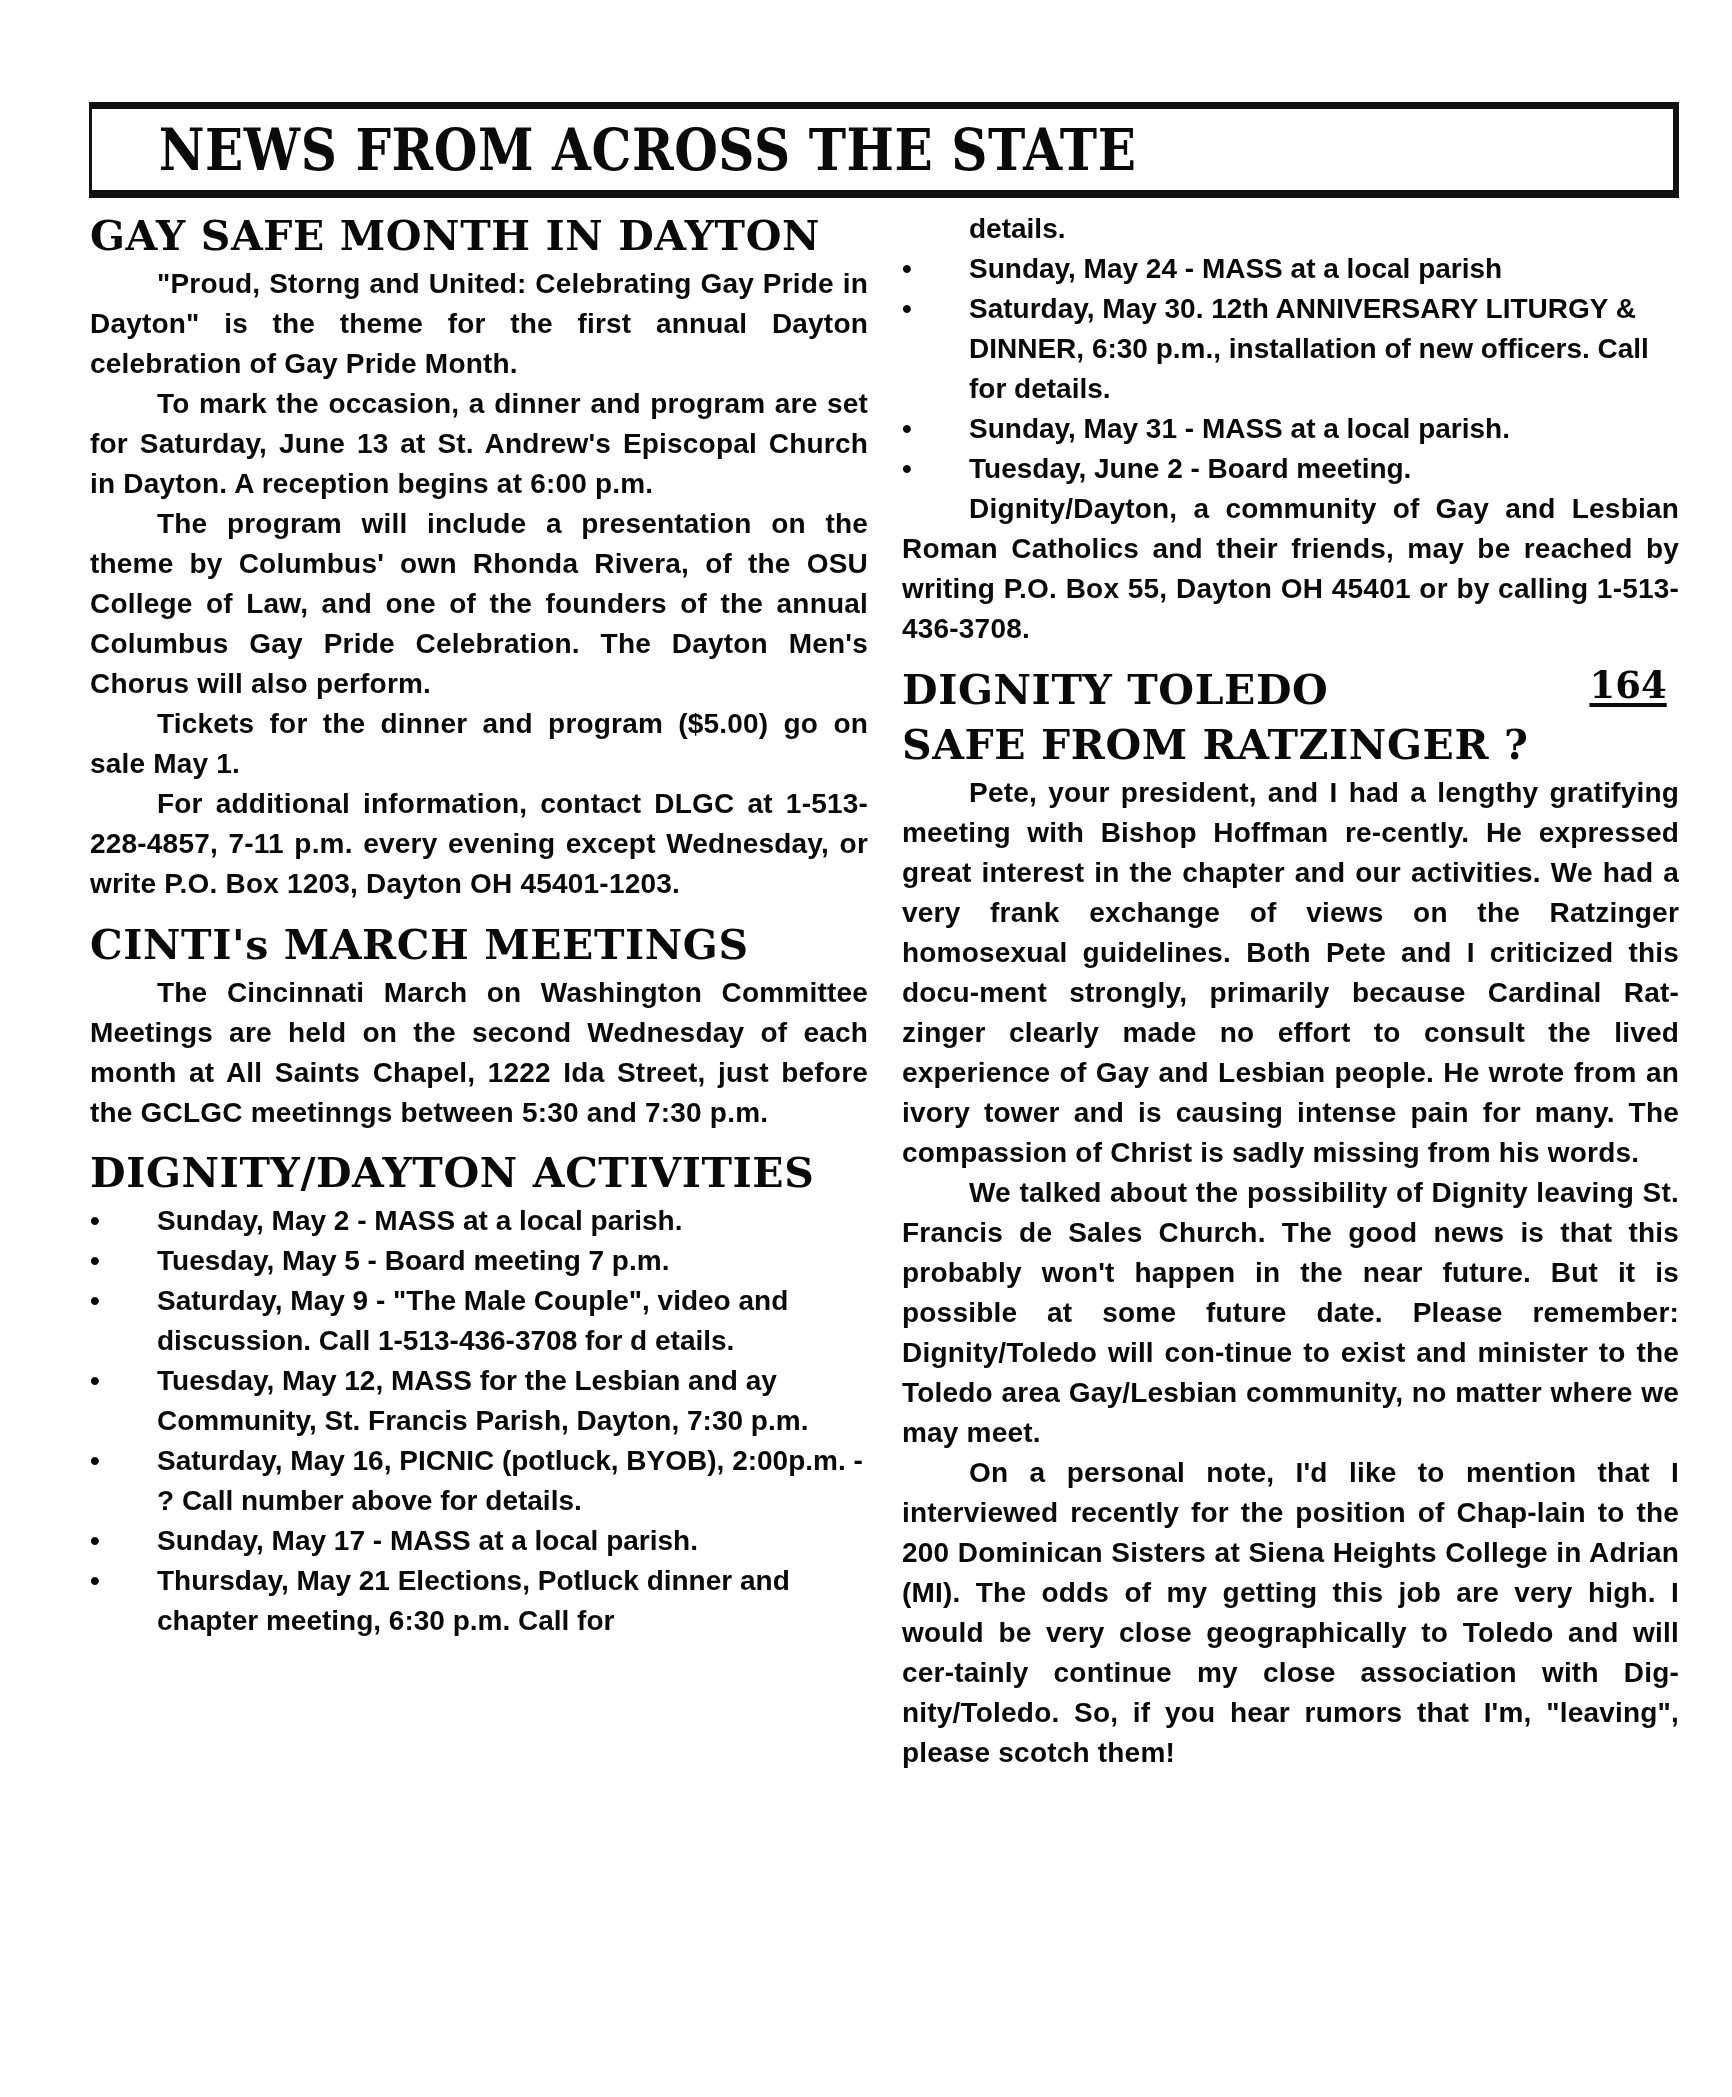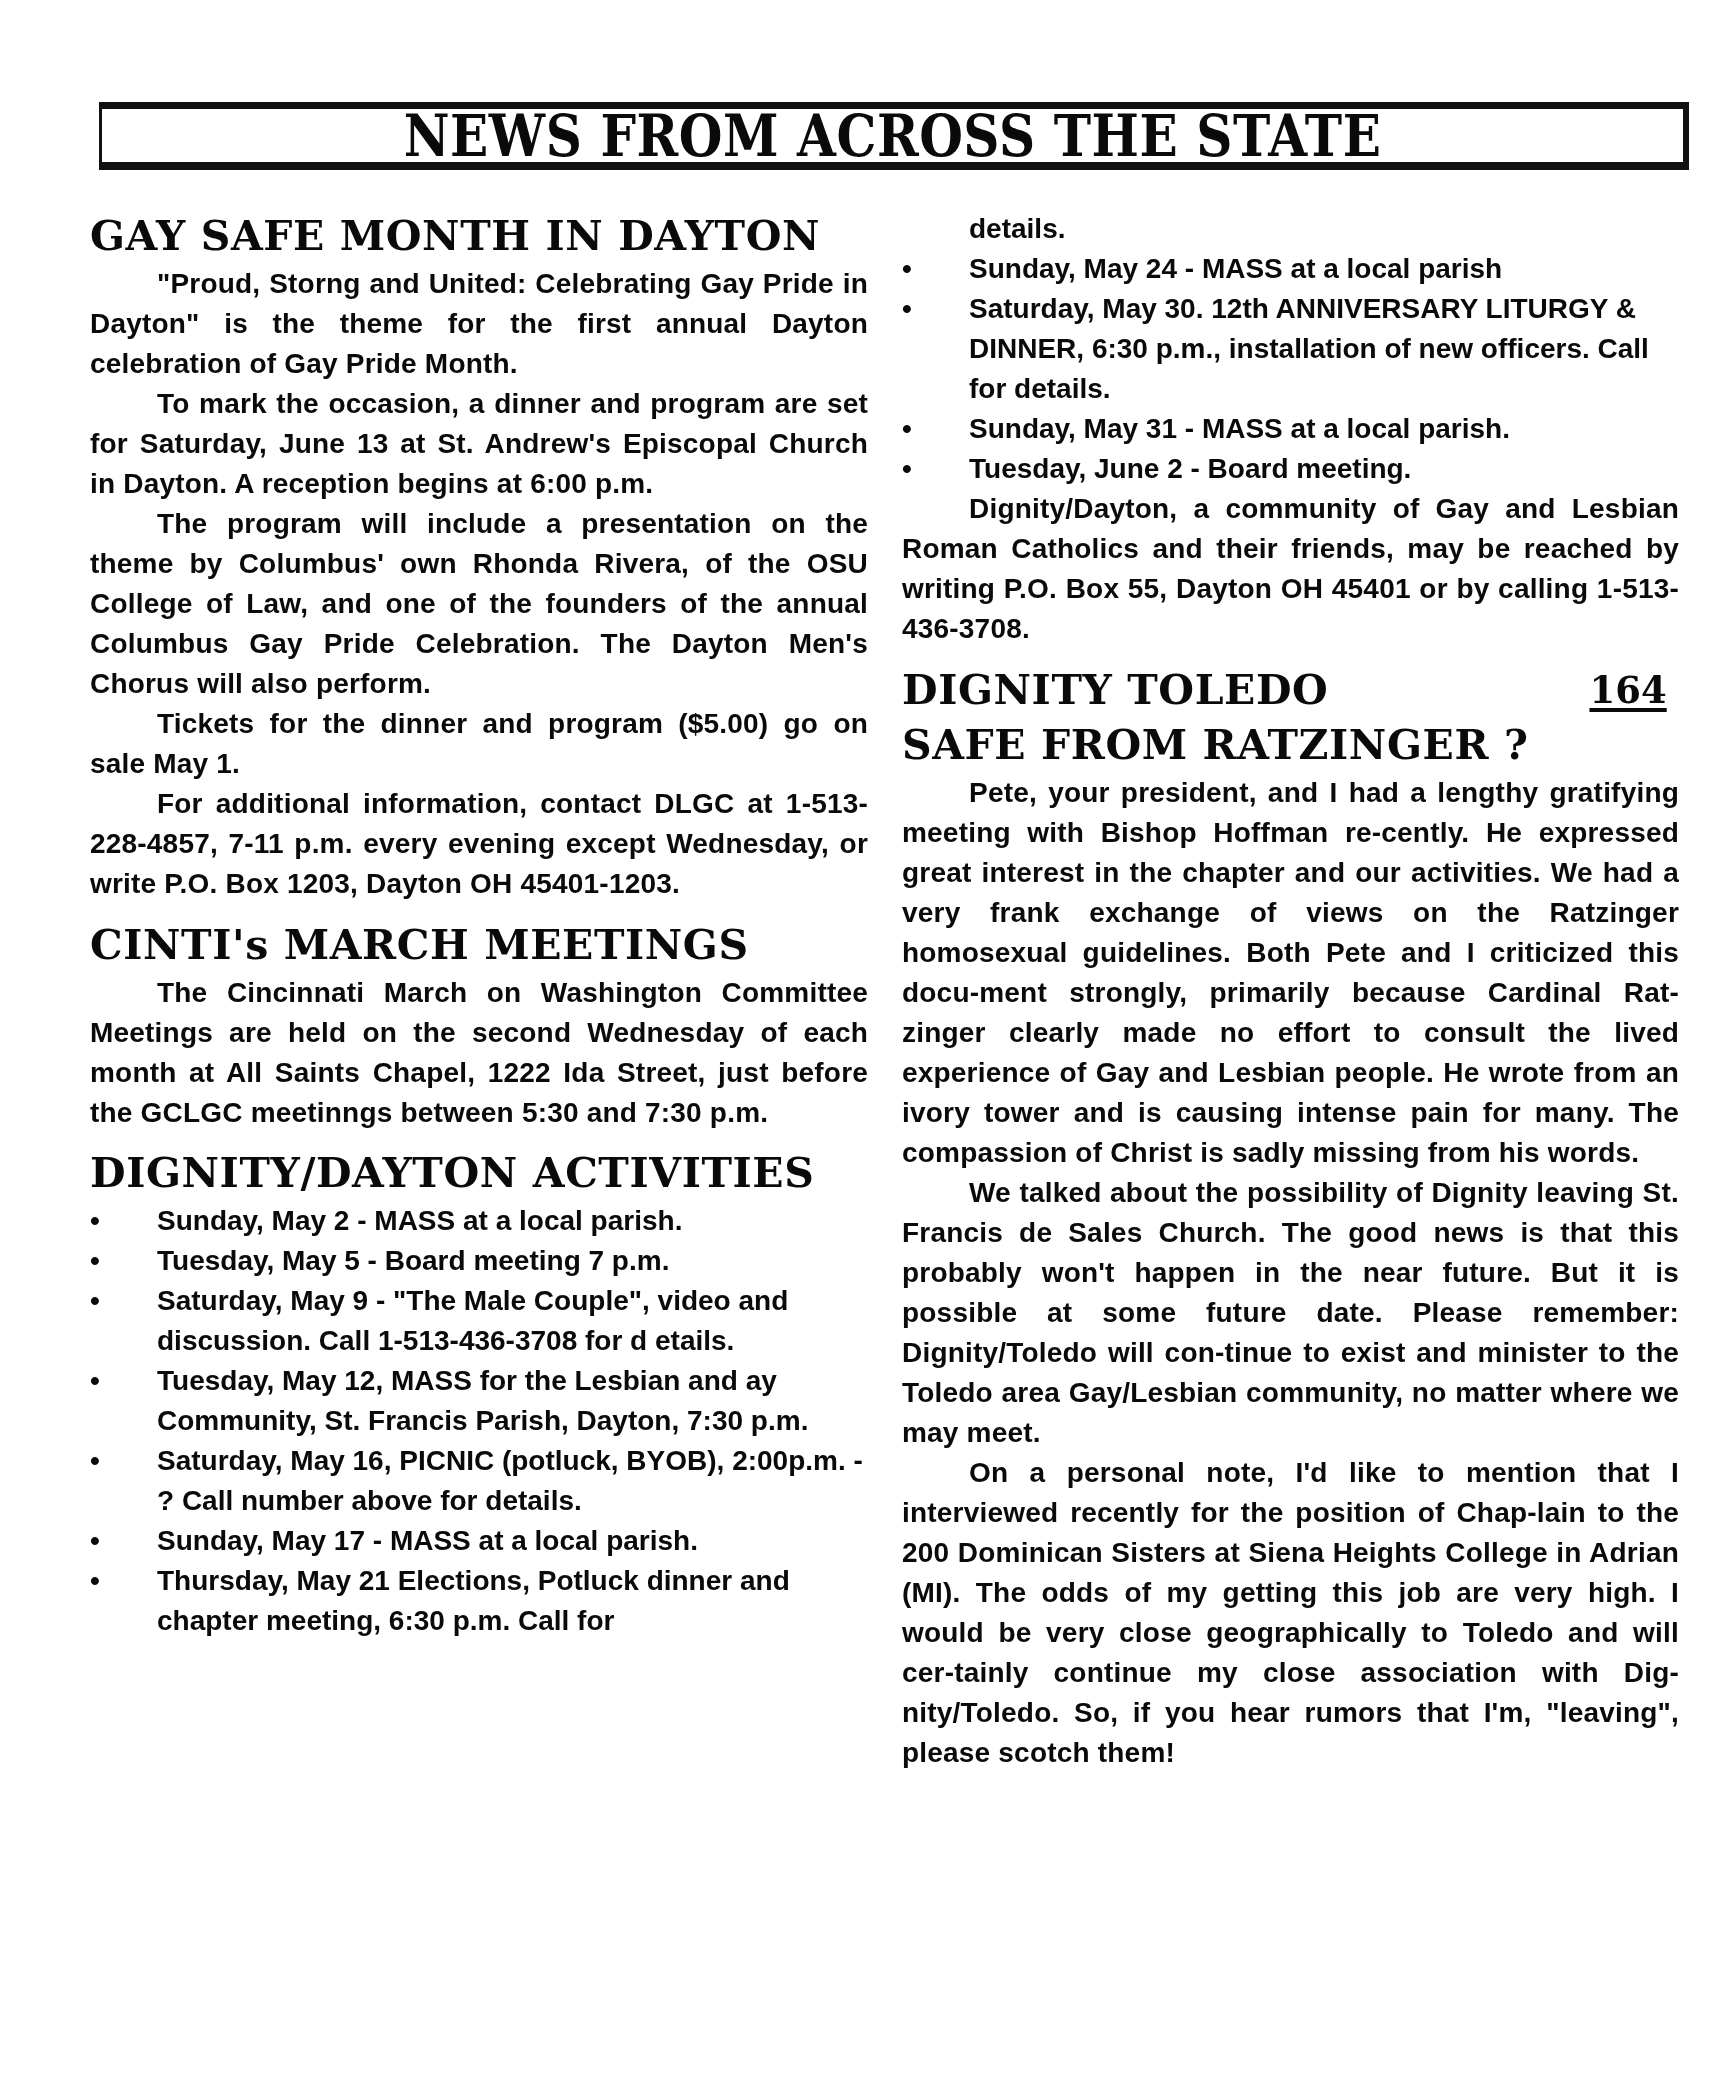--- a/index.html
+++ b/index.html
@@ -2,24 +2,24 @@
 <html style="font-size:10px"><head>
 <meta charset="utf-8">
 <style>
   html, body { margin: 0; padding: 0; background: #ffffff; }
   body {
     width: 1733px; height: 2097px; position: relative; overflow: hidden;
     font-family: "DejaVu Serif", "Liberation Serif", serif;
     color: #0a0a0a;
   }
   .banner {
-    position: absolute; left: 99px; top: 102px; width: 1590px; height: 68px;
+    position: absolute; left: 89px; top: 102px; width: 1590px; height: 96px;
     border-left: 3.1px solid #111; border-top: 7.4px solid #111;
     border-right: 6.2px solid #111; border-bottom: 8.6px solid #111;
-    box-sizing: border-box; display: flex; align-items: center; justify-content: center;
+    box-sizing: border-box; display: flex; align-items: center; justify-content: flex-start;
   }
   .banner h1 {
     margin: 0; font-size: 57px; font-weight: bold; letter-spacing: 0.6px;
     transform: scaleX(0.88); white-space: nowrap;
   }
   .col { position: absolute; top: 209px; }
   .col-left { left: 90px; width: 778px; }
   .col-right { left: 902px; width: 777px; }
   h2 {
     margin: 0; font-size: 41px; font-weight: bold; line-height: 55px;
@@ -39,21 +39,21 @@
   li {
     position: relative; padding-left: 67px; font-size: 28px; line-height: 40px;
     font-family: "Liberation Sans", sans-serif; font-weight: bold;
   }
   li .bullet {
     position: absolute; left: 0; top: 0; width: 25px; text-align: left;
   }
   .cont { padding-left: 67px; font-size: 28px; line-height: 40px;
     font-family: "Liberation Sans", sans-serif; font-weight: bold; }
   .sec-gap { height: 13.5px; }
-  .heading-row { display: flex; justify-content: space-between; align-items: center; }
+  .heading-row { display: flex; justify-content: space-between; align-items: flex-start; }
   .page-num {
     font-size: 37px; font-weight: bold; text-decoration: underline;
     text-decoration-thickness: 3.7px; text-underline-offset: 5px; margin-right: 12.3px; margin-left: 16px;
   }
   .underline { text-decoration: underline; text-decoration-thickness: 1.8px; }
 </style>
 </head>
 <body>
 
 <div class="banner">

